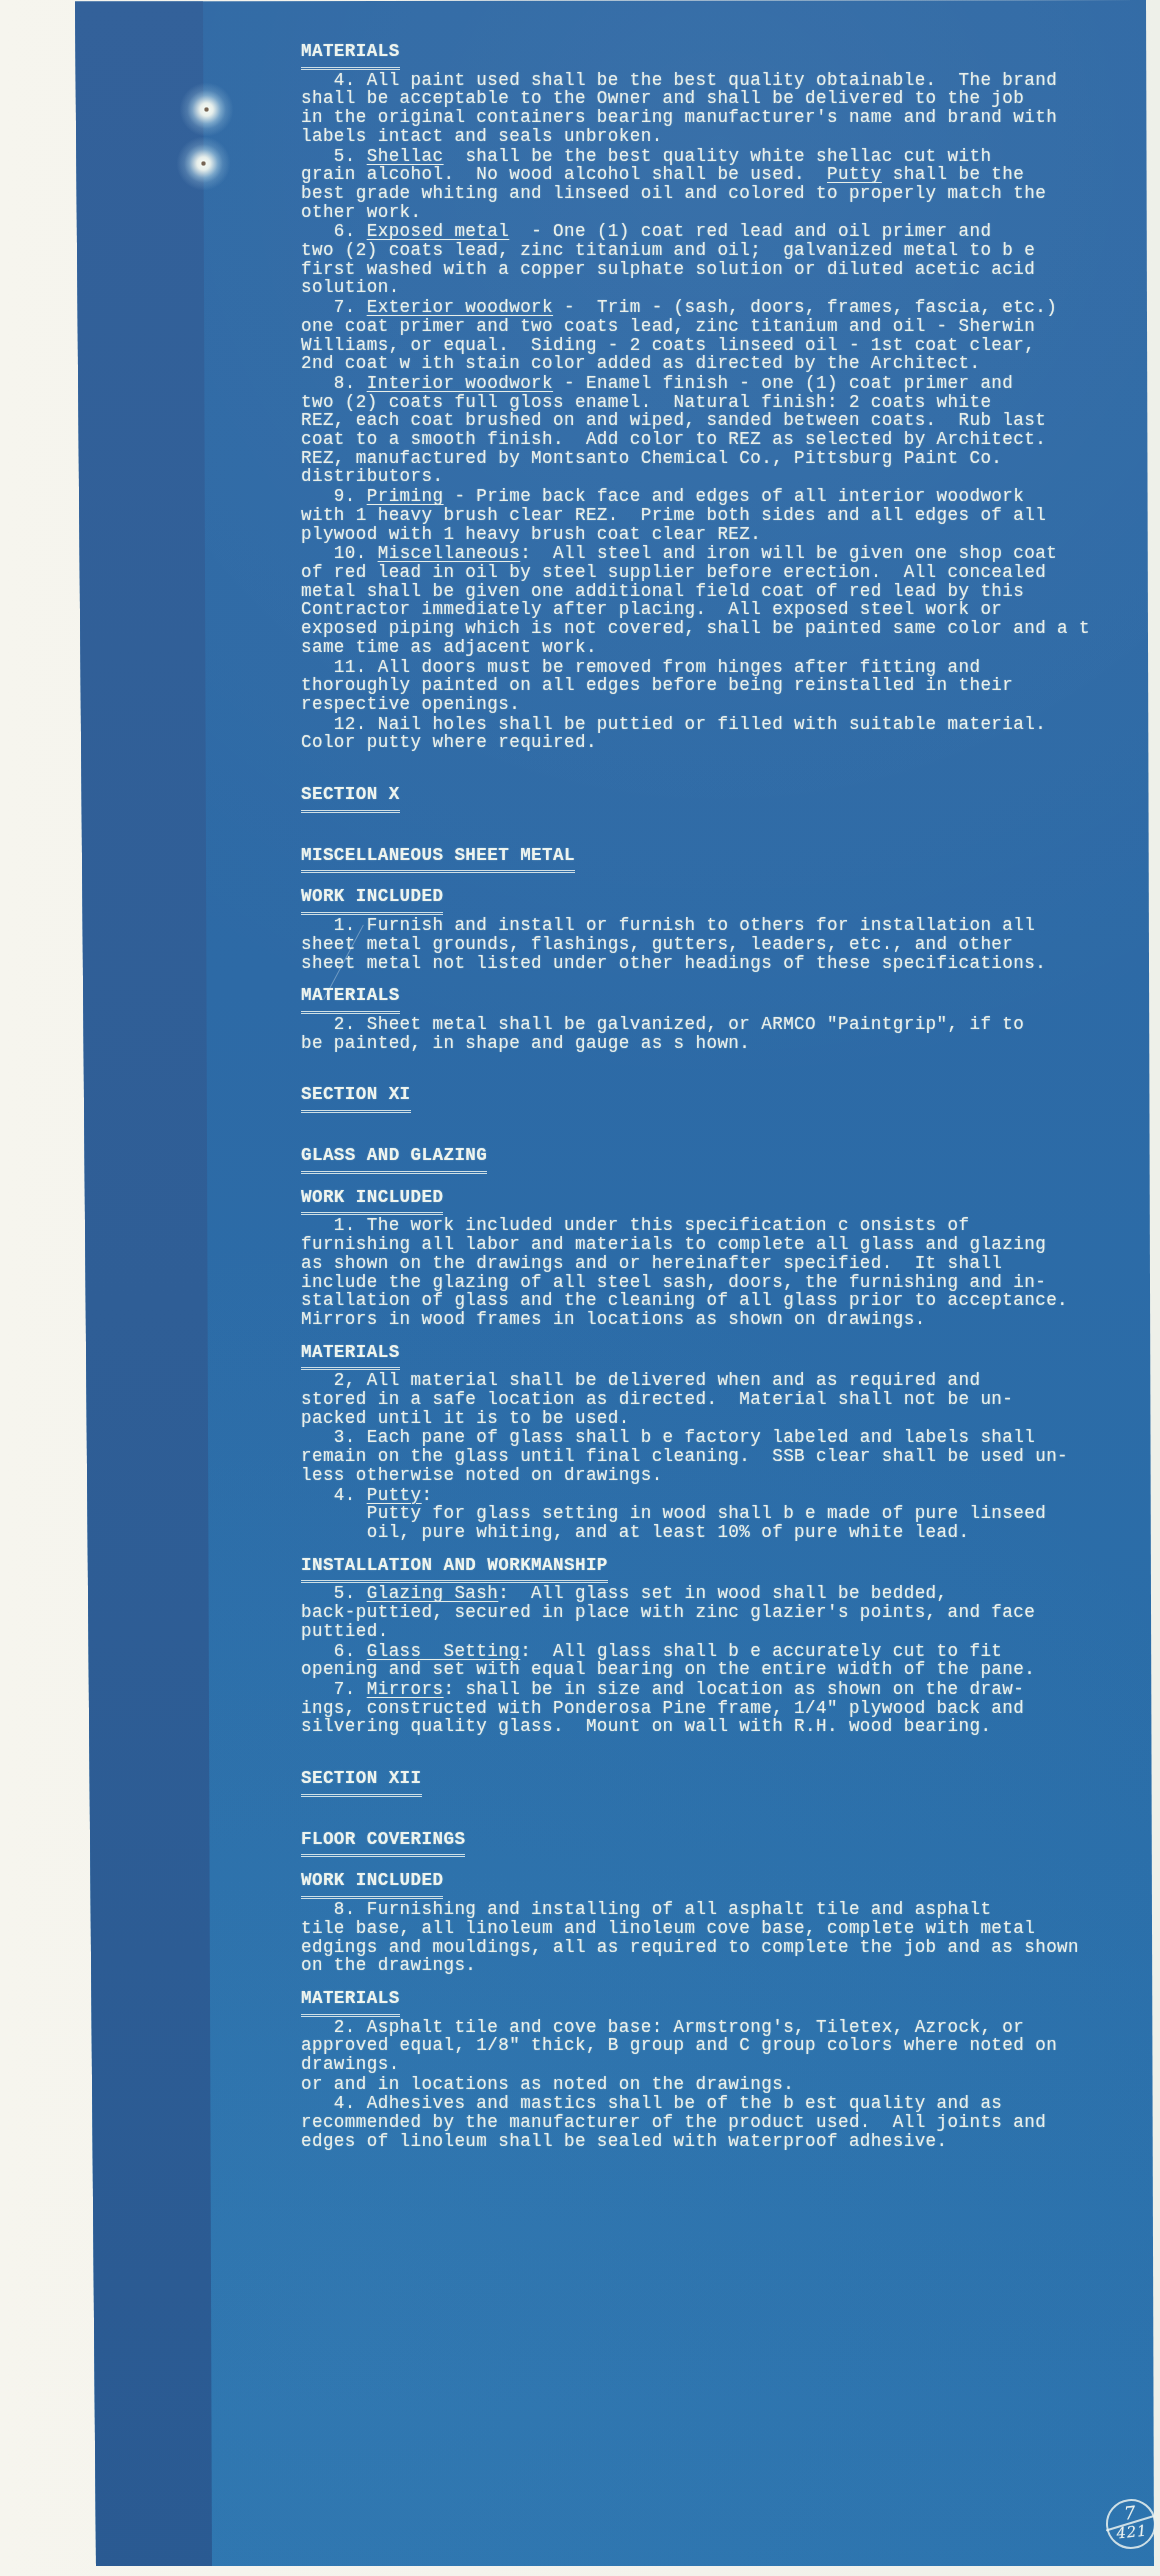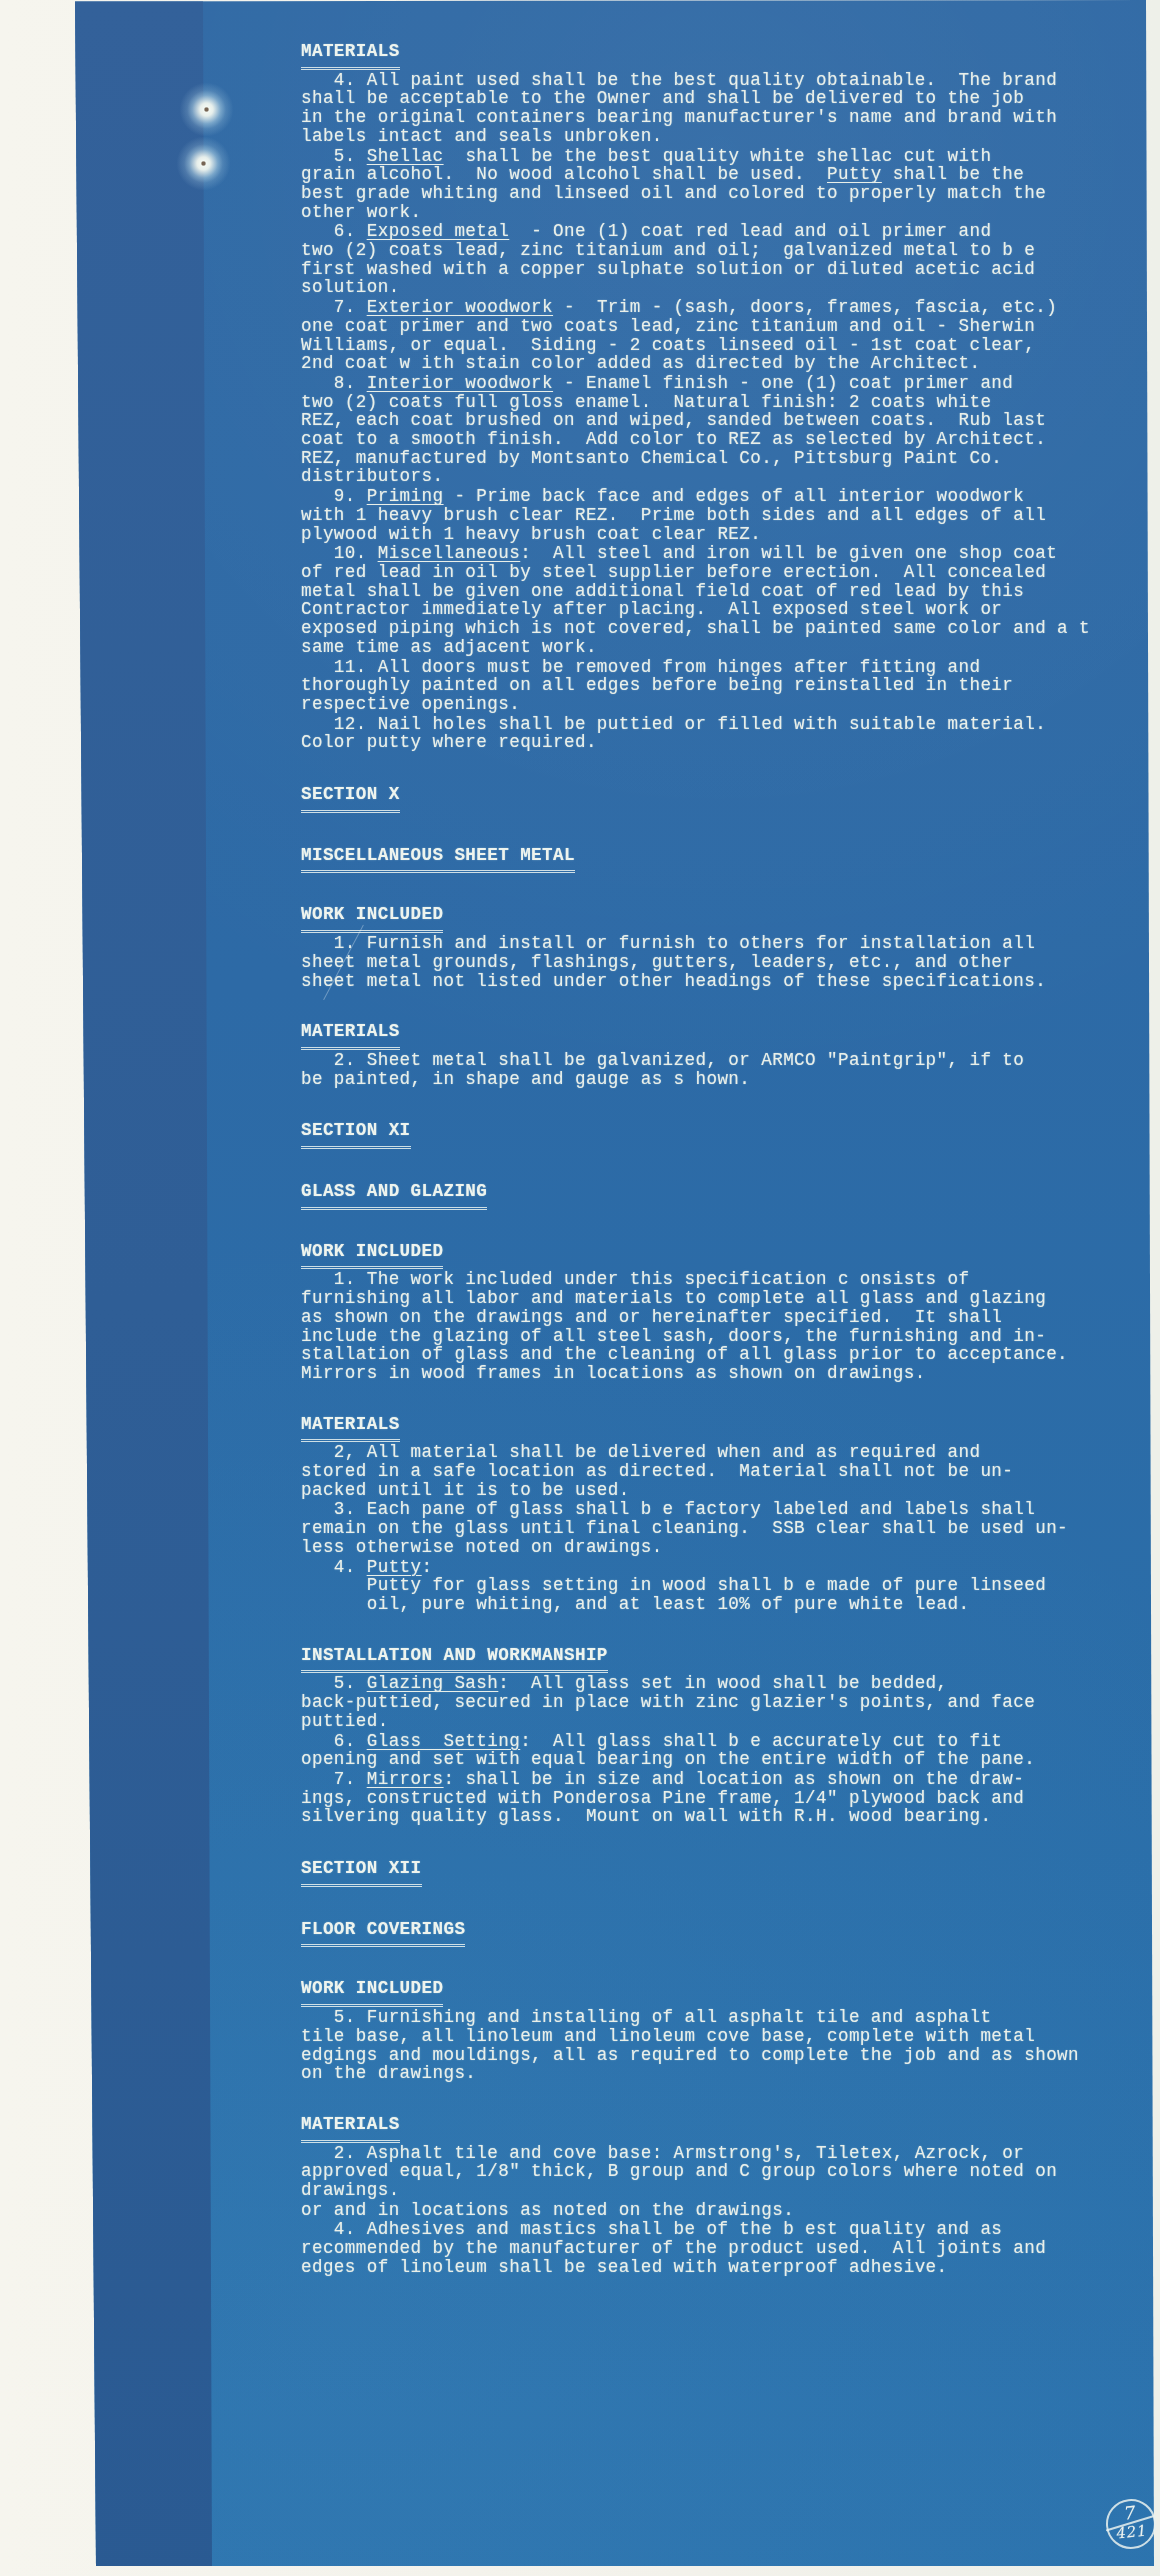--- a/index.html
+++ b/index.html
@@ -48,21 +48,21 @@
   }
   
   .content {
     position: absolute; left: 301px; top: 42px; width: 846px;
     color: #e9efe9;
     font-size: 17.6px; line-height: 18.7px; letter-spacing: 0.4px;
     text-shadow: 0 0 1.1px rgba(215,233,240,0.55), 0 0 2.9px rgba(180,215,235,0.18);
   }
   .content > :first-child { margin-top: 0; }
   .b-p { margin-top: 1px; }
-  .b-h { margin-top: 32px; }
+  .b-h { margin-top: 14px; }
   .b-hc { margin-top: 33px; text-align: left; }
   .ln { white-space: pre; }
   .hul {
     display: inline-block; font-weight: bold; color: #eef4ee;
     border-bottom: 3.6px double rgba(235,243,240,0.85);
     padding-bottom: 6px;
   }
   .ul {
     text-decoration: underline;
     text-underline-offset: 2.9px;
@@ -203,21 +203,21 @@
       </div>
       <div class="b-p">
         <div class="ln">   7. <span class="ul">Mirrors</span>: shall be in size and location as shown on the draw-</div>
         <div class="ln">ings, constructed with Ponderosa Pine frame, 1/4" plywood back and</div>
         <div class="ln">silvering quality glass.  Mount on wall with R.H. wood bearing.</div>
       </div>
       <div class="b-hc"><span class="hul">SECTION XII</span></div>
       <div class="b-hc"><span class="hul">FLOOR COVERINGS</span></div>
       <div class="b-h"><span class="hul">WORK INCLUDED</span></div>
       <div class="b-p">
-        <div class="ln">   5. Furnishing and installing of all asphalt tile and asphalt</div>
+        <div class="ln">   8. Furnishing and installing of all asphalt tile and asphalt</div>
         <div class="ln">tile base, all linoleum and linoleum cove base, complete with metal</div>
         <div class="ln">edgings and mouldings, all as required to complete the job and as shown</div>
         <div class="ln">on the drawings.</div>
       </div>
       <div class="b-h"><span class="hul">MATERIALS</span></div>
       <div class="b-p">
         <div class="ln">   2. Asphalt tile and cove base: Armstrong's, Tiletex, Azrock, or</div>
         <div class="ln">approved equal, 1/8" thick, B group and C group colors where noted on</div>
         <div class="ln">drawings.</div>
       </div>

